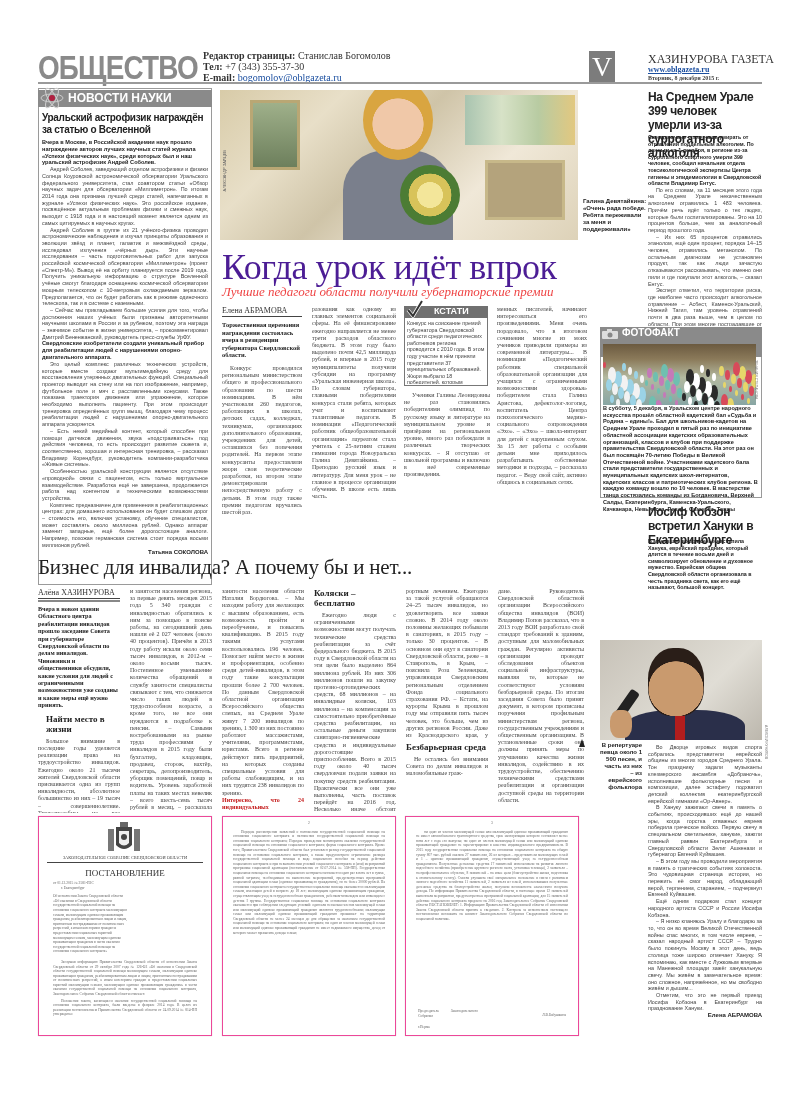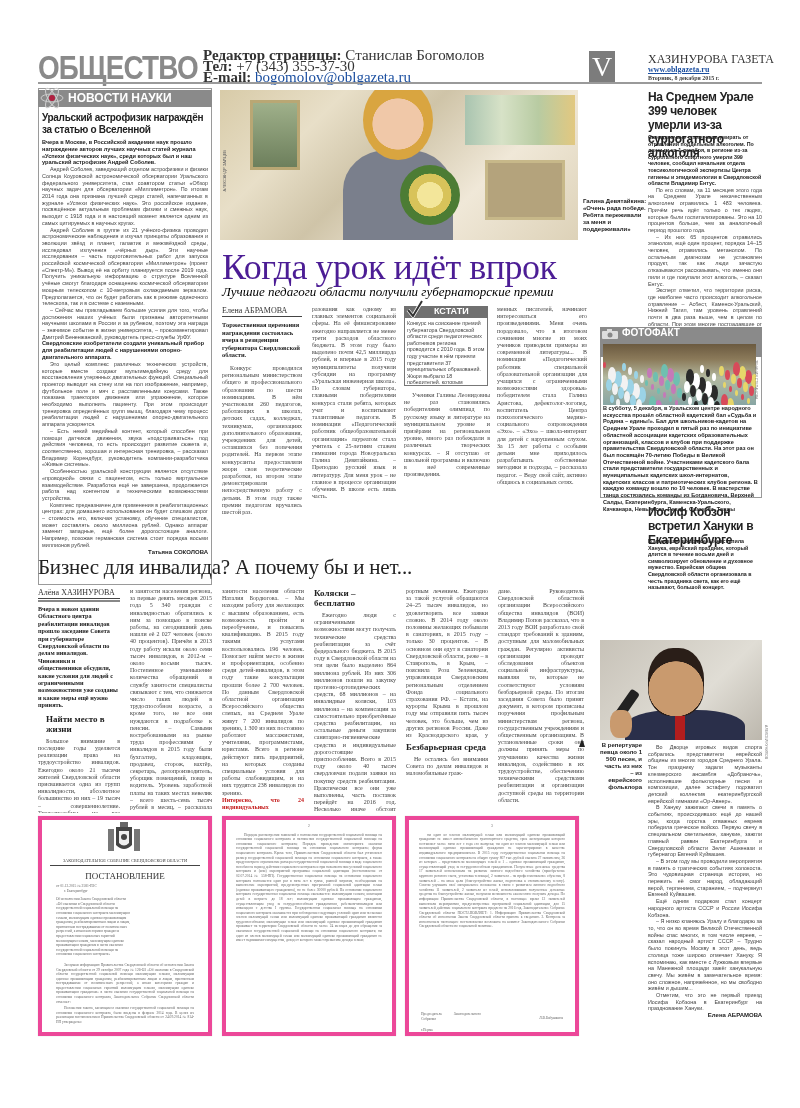--- a/index.html
+++ b/index.html
@@ -3,21 +3,21 @@
 <meta charset="utf-8">
 <style>
   * { box-sizing: border-box; margin: 0; padding: 0; }
   html, body { width: 800px; height: 1108px; background: #fff; overflow: hidden; }
   body { position: relative; font-family: "Liberation Serif", serif; color: #222; }
   .abs { position: absolute; }
   .serif { font-family: "Liberation Serif", serif; }
 
   
   #rubric { left: 38px; top: 48px; font-family: "Liberation Sans", sans-serif; font-weight: bold; font-size: 34px; color: #8a8a8a; letter-spacing: -1px; transform: scaleX(0.82); transform-origin: left; }
-  #editor-block { left: 203px; top: 50px; font-size: 15px; line-height: 11px; font-family: "Liberation Serif", serif; color: #333; }
+  #editor-block { left: 203px; top: 50px; font-size: 10px; line-height: 11px; font-family: "Liberation Serif", serif; color: #333; }
   #editor-block b { font-weight: bold; }
   #editor-block a { color: #1b4fa0; text-decoration: underline; }
   #v-badge { left: 589px; top: 51px; width: 26px; height: 32px; background: #7c7c7c; color: #fff; font-size: 28px; line-height: 32px; text-align: center; font-family: "Liberation Serif", serif; }
   #paper-name { left: 648px; top: 52px; font-size: 12px; color: #333; }
   #paper-url { left: 648px; top: 65px; font-size: 8px; color: #1b4fa0; font-weight: bold; text-decoration: underline; }
   #paper-date { left: 648px; top: 75px; font-size: 6px; color: #444; font-weight: bold; }
   #top-rule { left: 38px; top: 82px; width: 724px; height: 2px; background: #9a9a9a; }
 
   
   #science-box { left: 38px; top: 88px; width: 174px; height: 497px; border: 1px solid #9a9a9a; }
@@ -39,21 +39,21 @@
   #teacher-photo .painting2 { position:absolute; left: 245px; top: 5px; width: 110px; height: 50px; background: linear-gradient(90deg,#a9c4b0,#d7e2c7,#b8cba2,#e2c880); }
   #teacher-photo .painting3 { position:absolute; left: 265px; top: 70px; width: 80px; height: 60px; background: #b4a37c; border: 3px solid #c7b889; }
   #teacher-photo .head { position:absolute; left: 143px; top: -10px; width: 70px; height: 80px; border-radius: 50%; background: radial-gradient(circle at 50% 55%, #f0c8a8 0 45%, #d9a540 46% 100%); }
   #teacher-photo .body { position:absolute; left: 123px; top: 60px; width: 110px; height: 100px; border-radius: 40% 40% 0 0; background: #7a7f8c; }
   #teacher-photo .flowers { position:absolute; left: 180px; top: 75px; width: 60px; height: 60px; border-radius: 50%; background: radial-gradient(circle,#f3e69a 0 30%, #d8c35a 31% 50%, #4c7c34 51% 100%); }
   #photo-credit-1 { left: 222px; top: 150px; font-size: 4px; color: #666; writing-mode: vertical-rl; transform: rotate(180deg); font-family: "Liberation Sans", sans-serif; }
   #teacher-caption { left: 583px; top: 198px; width: 64px; font-family: "Liberation Sans", sans-serif; font-weight: bold; font-size: 6px; line-height: 7px; color: #222; }
 
   
   #main-headline { left: 222px; top: 246px; font-family: "Liberation Serif", serif; font-size: 36px; color: #4c1d95; letter-spacing: -0.5px; }
-  #main-subhead { left: 222px; top: 284px; font-family: "Liberation Serif", serif; font-style: italic; font-size: 13px; color: #000000; }
+  #main-subhead { left: 222px; top: 284px; font-family: "Liberation Serif", serif; font-style: italic; font-size: 13px; color: #ef4444; }
 
   .byline { font-family: "Liberation Serif", serif; font-size: 8px; color: #333; border-bottom: 1px solid #444; padding-bottom: 1px; }
 
   
   #kstati-box { left: 404px; top: 306px; width: 84px; height: 80px; border: 1px solid #777; }
   #kstati-header { left: 404px; top: 306px; width: 84px; height: 12px; background: #707070; }
   #kstati-header span { position:absolute; left: 30px; top: 0px; color:#fff; font-family: "Liberation Sans", sans-serif; font-weight:bold; font-size: 9px; }
   #check-icon { left: 406px; top: 299px; width: 18px; height: 20px; }
   #alcohol-title { left: 648px; top: 90px; font-size: 12px; line-height: 14px; }
 
@@ -76,21 +76,21 @@
   #kobzon-caption { left: 600px; top: 742px; width: 42px; font-family: "Liberation Sans", sans-serif; font-weight: bold; font-size: 6px; line-height: 7px; color: #222; text-align: right; }
   #photo-credit-3 { left: 764px; top: 725px; font-size: 3.5px; color: #777; writing-mode: vertical-rl; font-family: "Liberation Sans", sans-serif; }
 
   
   #biz-headline { left: 38px; top: 555px; font-family: "Liberation Serif", serif; font-size: 21px; color: #222; letter-spacing: -0.2px; }
   .subhead-serif { font-family: "Liberation Serif", serif; font-weight: bold; font-size: 9px; line-height: 10px; color: #222; }
   .red { color: #c41a1a; font-weight: bold; }
   #quill-icon { left: 577px; top: 738px; width: 10px; height: 10px; }
 
   
-  .docpage { border: 4px solid #ec4899; background: #fff; box-shadow: 0 0 1px #ccc; }
+  .docpage { border: 1px solid #ec4899; background: #fff; box-shadow: 0 0 1px #ccc; }
   .doctext { font-family: "Liberation Serif", serif; font-size: 3.6px; line-height: 4.6px; color: #666; text-align: justify; }
   #doc1 { left: 38px; top: 816px; width: 174px; height: 220px; }
   #doc2 { left: 222px; top: 816px; width: 174px; height: 220px; }
   #doc3 { left: 405px; top: 816px; width: 174px; height: 220px; }
   #crest-icon { left: 100px; top: 821px; width: 48px; height: 36px; }
 
   .col { position: absolute; overflow: hidden; }
 </style>
 </head>
 <body>

